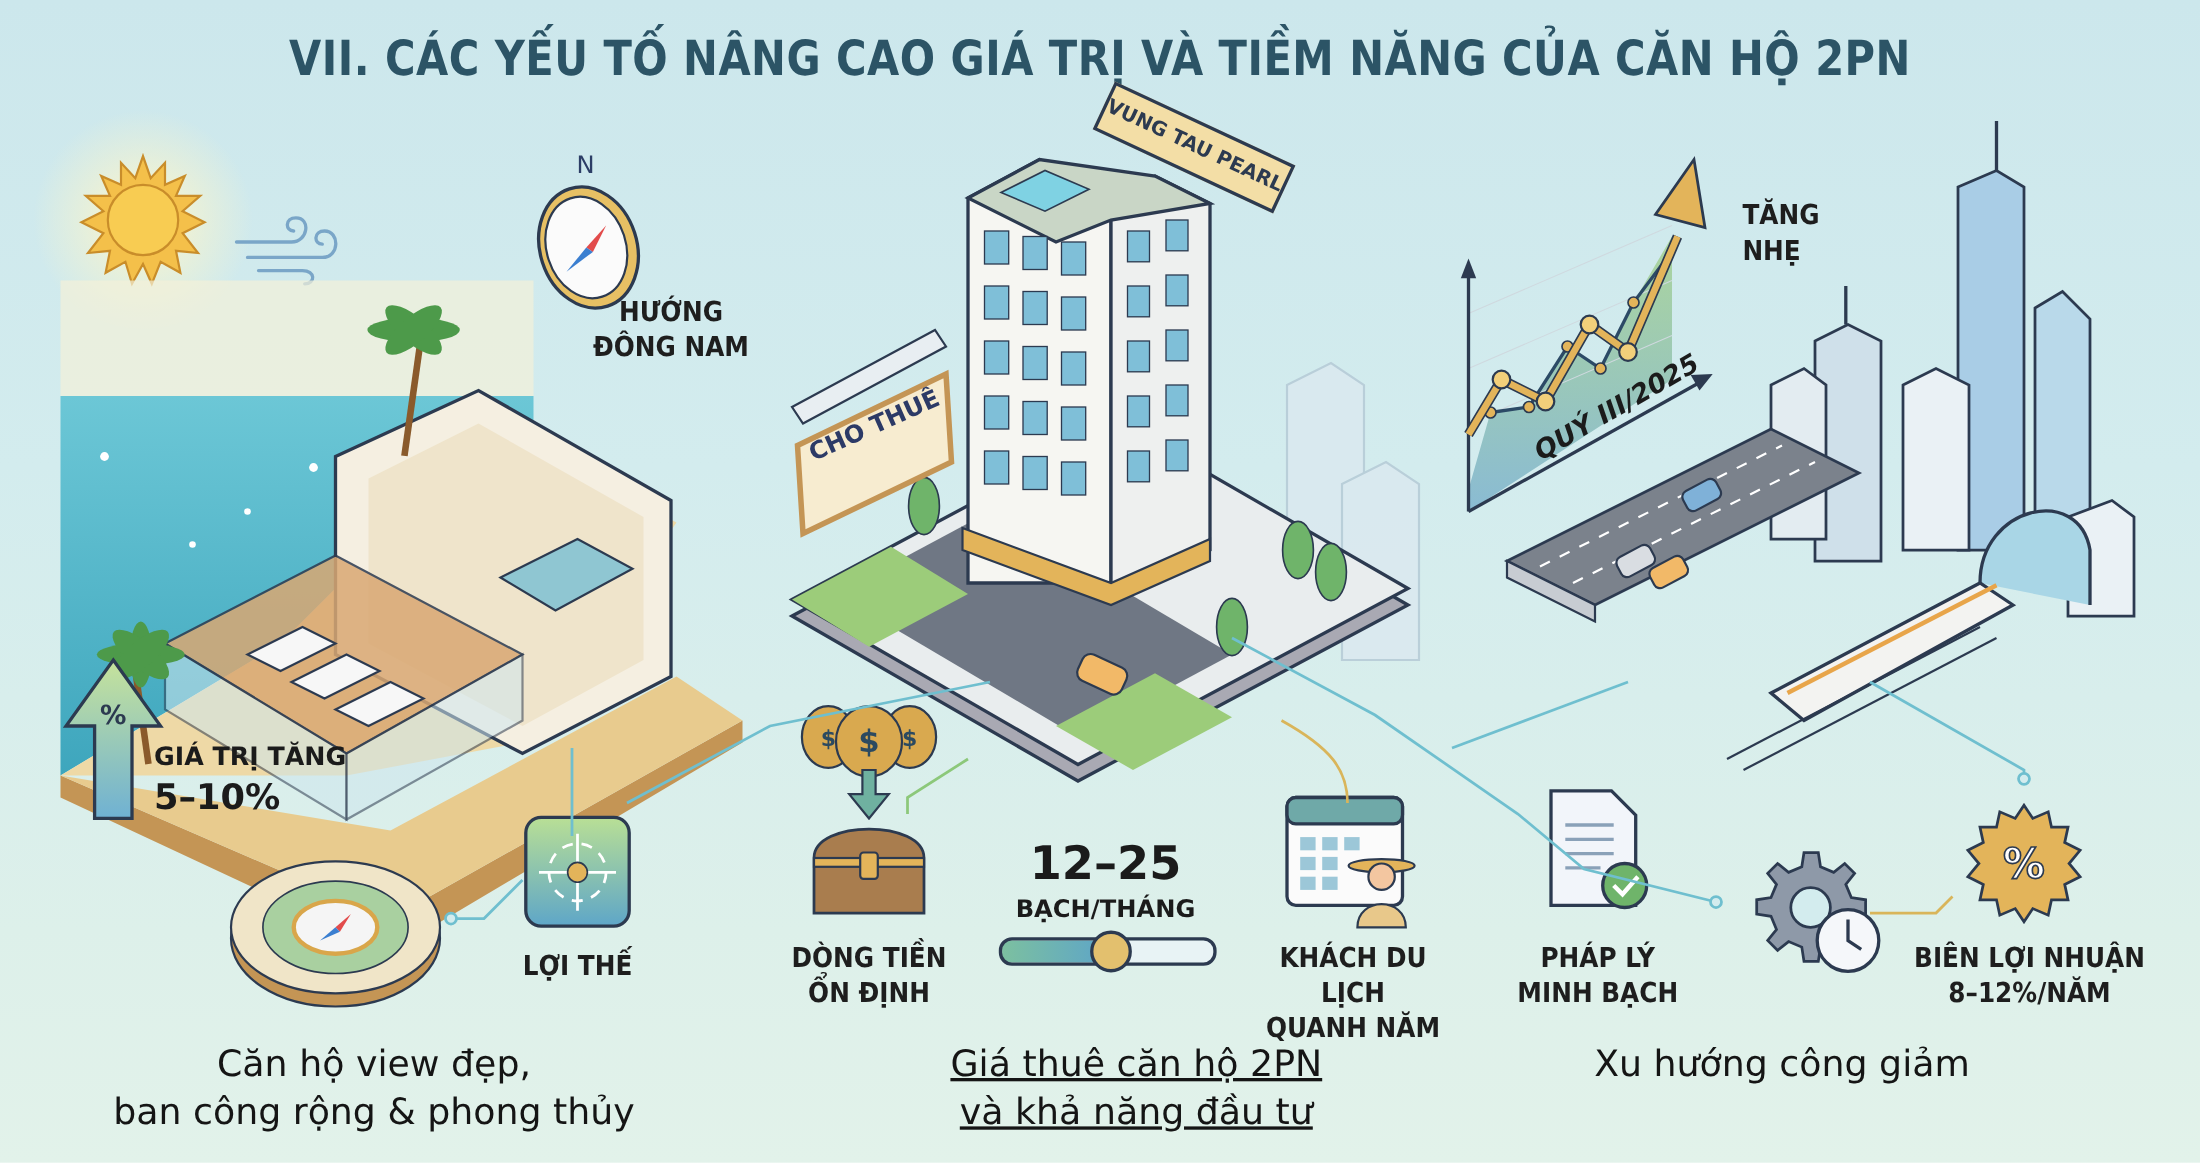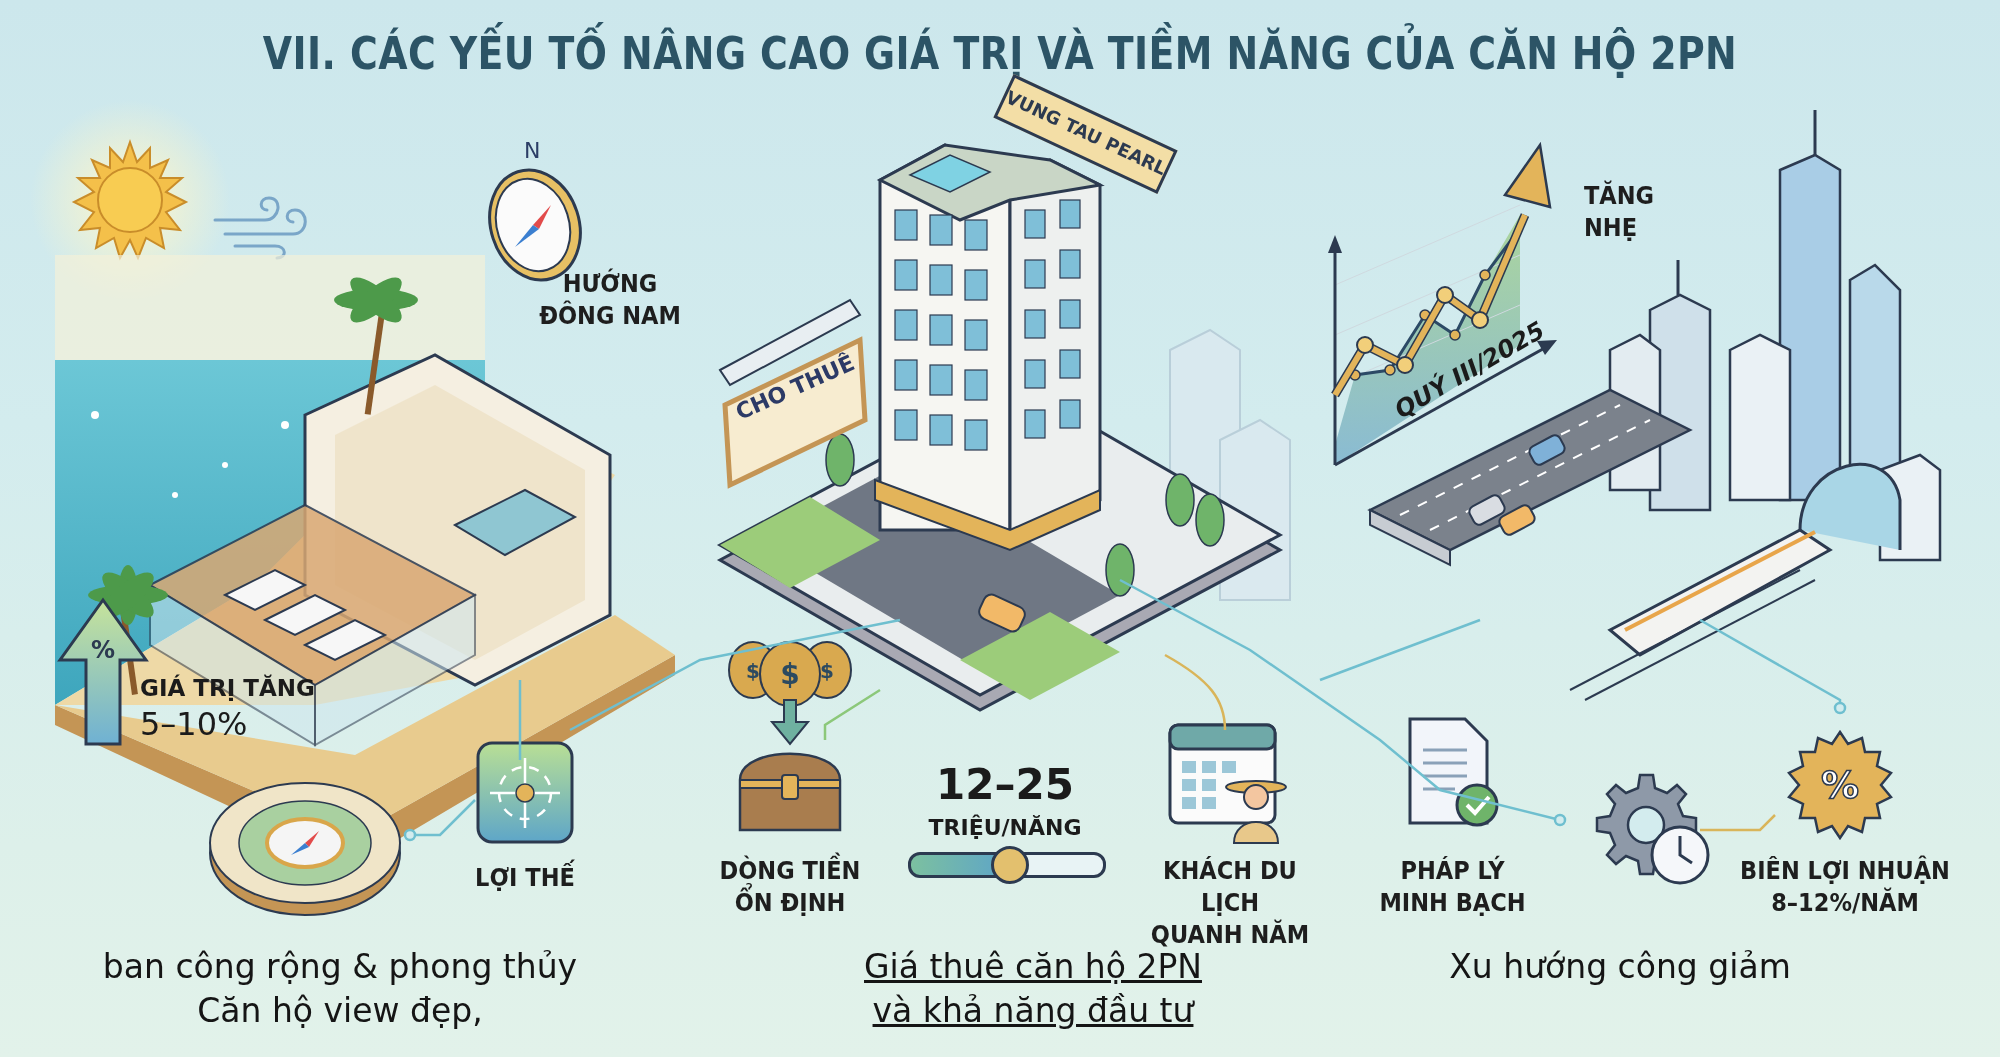--- a/index.html
+++ b/index.html
@@ -108,21 +108,21 @@
 <svg style="left:58px;top:598px;" width="90" height="150" viewBox="0 0 90 150">
   <linearGradient id="upg" x1="0" y1="0" x2="0" y2="1">
       <stop offset="0" stop-color="#c6e39b"></stop>
       <stop offset="1" stop-color="#6fb1d3"></stop>
     </linearGradient>
   <polygon points="45,2 88,62 62,62 62,146 28,146 28,62 2,62" fill="url(#upg)" stroke="#2c3a50" stroke-width="3"></polygon>
   <text x="45" y="60" text-anchor="middle" font-size="24" font-weight="bold" fill="#2c3a50" font-family="DejaVu Sans, sans-serif">%</text>
 </svg>
 <div class="abs" style="left:140px;top:675px;">
   <div style="font-weight:bold;font-size:23px;">GIÁ TRỊ TĂNG</div>
-  <div style="font-weight:normal;font-size:32px;margin-top:4px;">5–10%</div>
+  <div style="font-weight:bold;font-size:32px;margin-top:4px;">5–10%</div>
 </div>
 
 <svg style="left:205px;top:775px;" width="200" height="140" viewBox="0 0 200 140">
   <ellipse cx="100" cy="78" rx="95" ry="62" fill="#c49555" stroke="#2c3a50" stroke-width="2"></ellipse>
   <ellipse cx="100" cy="68" rx="95" ry="60" fill="#f0e5c8" stroke="#2c3a50" stroke-width="2"></ellipse>
   <ellipse cx="100" cy="68" rx="66" ry="42" fill="#a9d0a0" stroke="#2c3a50" stroke-width="1.5"></ellipse>
   <ellipse cx="100" cy="68" rx="38" ry="24" fill="#f5f5f5" stroke="#d9a64a" stroke-width="4"></ellipse>
   <polygon points="114,56 100,68 104,72" fill="#e24b4b"></polygon>
     <polygon points="86,80 100,68 104,72" fill="#3b7fd0"></polygon>
 </svg>
@@ -135,22 +135,22 @@
   <rect x="3" y="3" width="94" height="99" rx="14" fill="url(#advg)" stroke="#2c3a50" stroke-width="3"></rect>
   <g stroke="#fff" stroke-width="2.5" fill="none">
       <path d="M50 18 V88 M15 53 H85"></path>
       <circle cx="50" cy="53" r="26" stroke-dasharray="10 8"></circle>
     </g>
   <circle cx="50" cy="53" r="9" fill="#e3b45a" stroke="#2c3a50" stroke-width="1.5"></circle>
 </svg>
 <div class="abs lbl" style="left:455px;top:862px;width:140px;">LỢI THẾ</div>
 
 <div class="abs caption" style="left:80px;top:945px;width:520px;">
+  <div>Căn hộ view đẹp,</div>
   <div>ban công rộng &amp; phong thủy</div>
-  <div>Căn hộ view đẹp,</div>
 </div>
 
 <svg style="left:700px;top:100px;" width="620" height="600" viewBox="0 0 620 600">
 
   <g fill="#dbe9f0" stroke="#b5cad6" stroke-width="2" opacity="0.85">
     <polygon points="470,250 510,230 540,250 540,480 470,480"></polygon>
     <polygon points="520,340 560,320 590,340 590,500 520,500"></polygon>
   </g>
 
   <polygon points="20,460 320,300 580,450 280,610" fill="#a9a9b3" stroke="#2c3a50" stroke-width="3"></polygon>
@@ -232,21 +232,21 @@
   <rect x="5" y="45" width="100" height="8" fill="#e3b45a" stroke="#2c3a50" stroke-width="2"></rect>
   <rect x="47" y="40" width="16" height="24" rx="3" fill="#e3b45a" stroke="#2c3a50" stroke-width="2"></rect>
 </svg>
 <div class="abs lbl" style="left:705px;top:855px;width:170px;">
   <div>DÒNG TIỀN</div>
   <div>ỔN ĐỊNH</div>
 </div>
 
 <div class="abs" style="left:900px;top:760px;width:210px;text-align:center;">
   <div style="font-weight:bold;font-size:42px;">12–25</div>
-  <div style="font-weight:bold;font-size:22px;margin-top:6px;">TRIỆU/NĂNG</div>
+  <div style="font-weight:bold;font-size:22px;margin-top:6px;">BẠCH/THÁNG</div>
 </div>
 <div class="abs" style="left:908px;top:852px;width:192px;height:20px;border:3px solid #2c3a50;border-radius:12px;background:linear-gradient(90deg,#7cc0a0 0%,#5fa6c6 48%,#e8f3f5 48%);">
   <div style="position:absolute;left:80px;top:-9px;width:32px;height:32px;border-radius:50%;background:#e3c06e;border:3px solid #2c3a50;"></div>
 </div>
 
 <svg style="left:1168px;top:715px;" width="120" height="130" viewBox="0 0 120 130">
   <rect x="2" y="10" width="105" height="98" rx="8" fill="#fbfbfb" stroke="#2c3a50" stroke-width="3"></rect>
   <rect x="2" y="10" width="105" height="24" rx="8" fill="#6fa9a8" stroke="#2c3a50" stroke-width="3"></rect>
   <g fill="#9cc7d8">
       <rect x="14" y="46" width="14" height="12"></rect>

